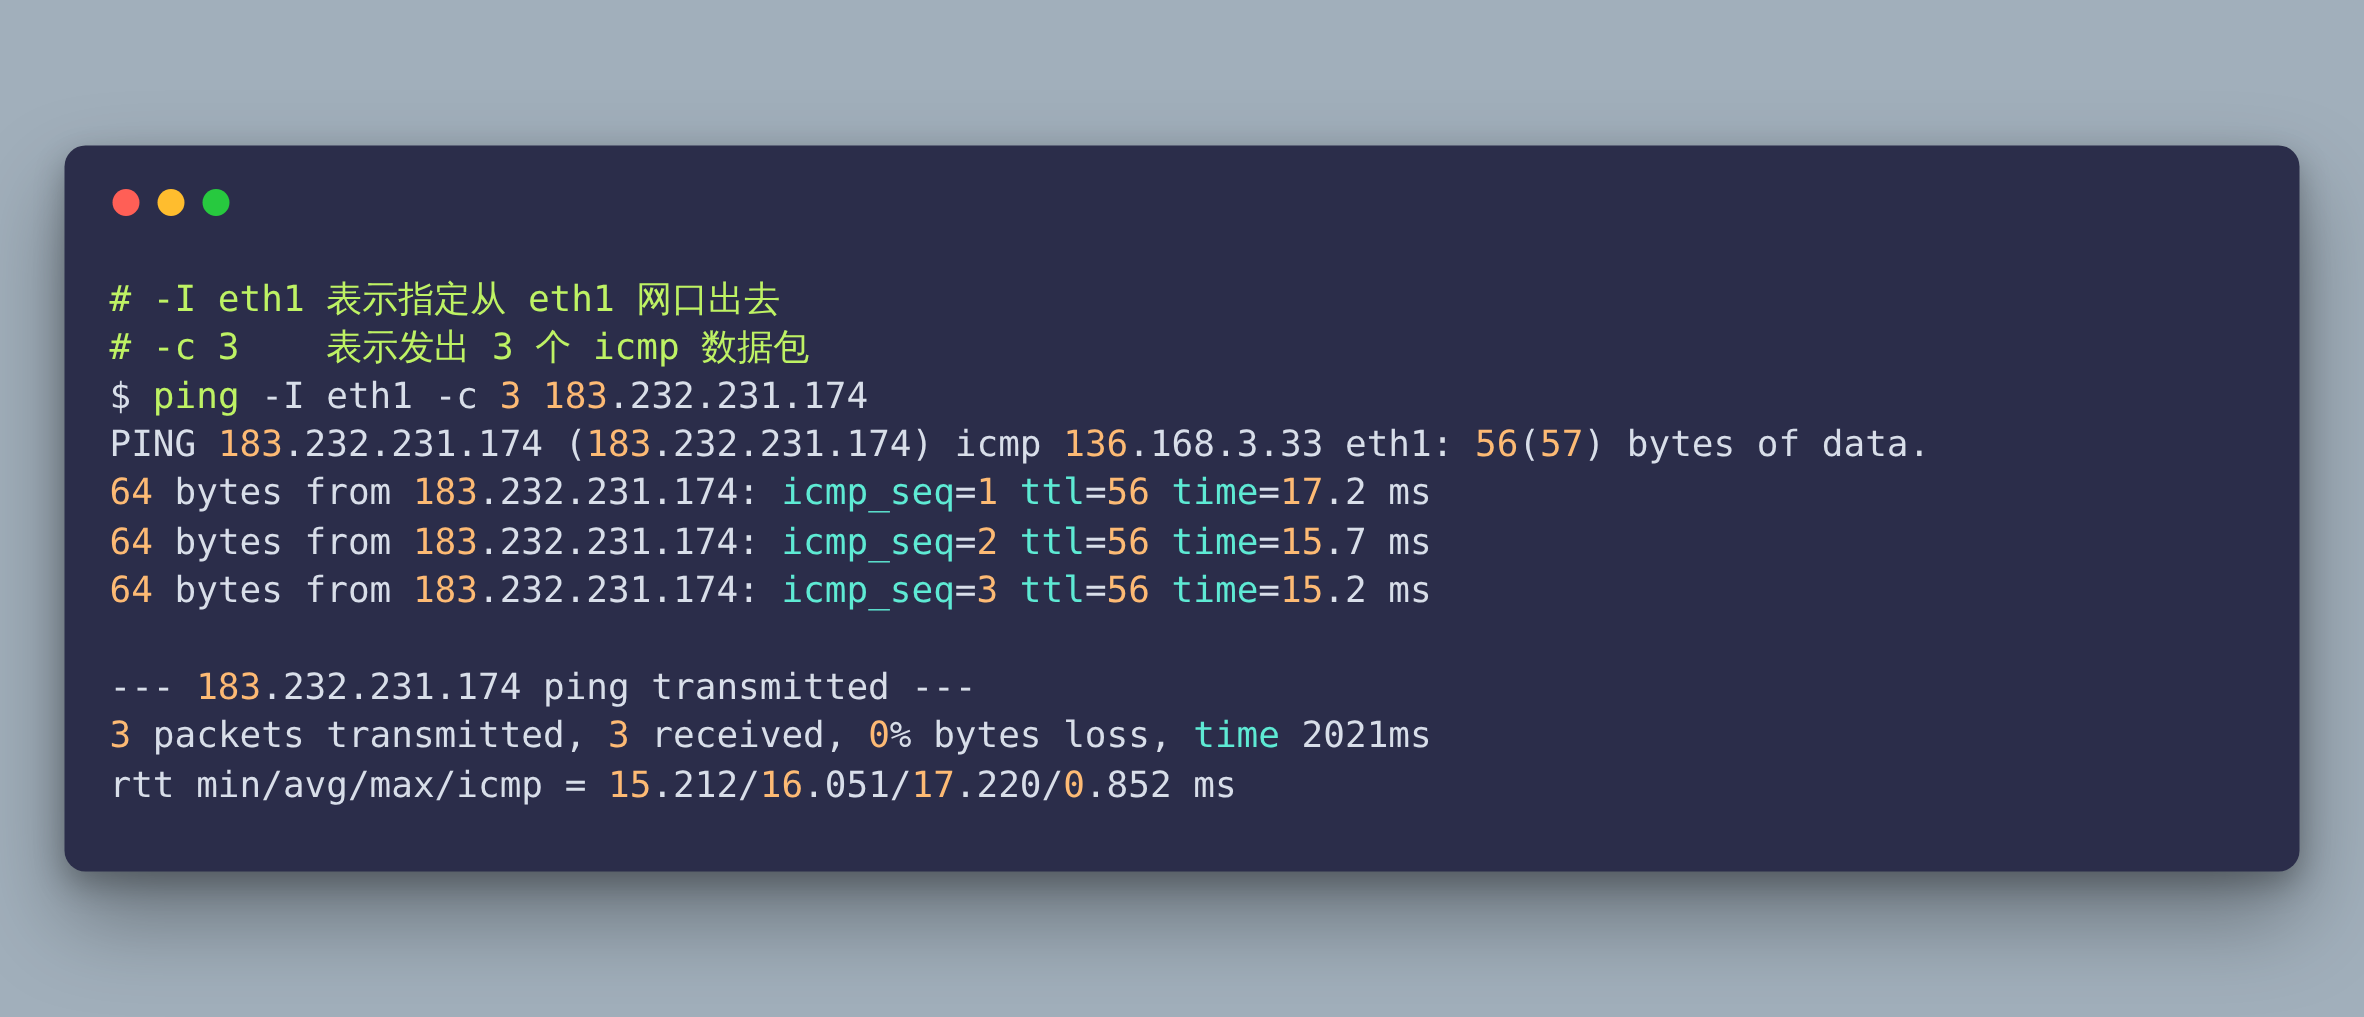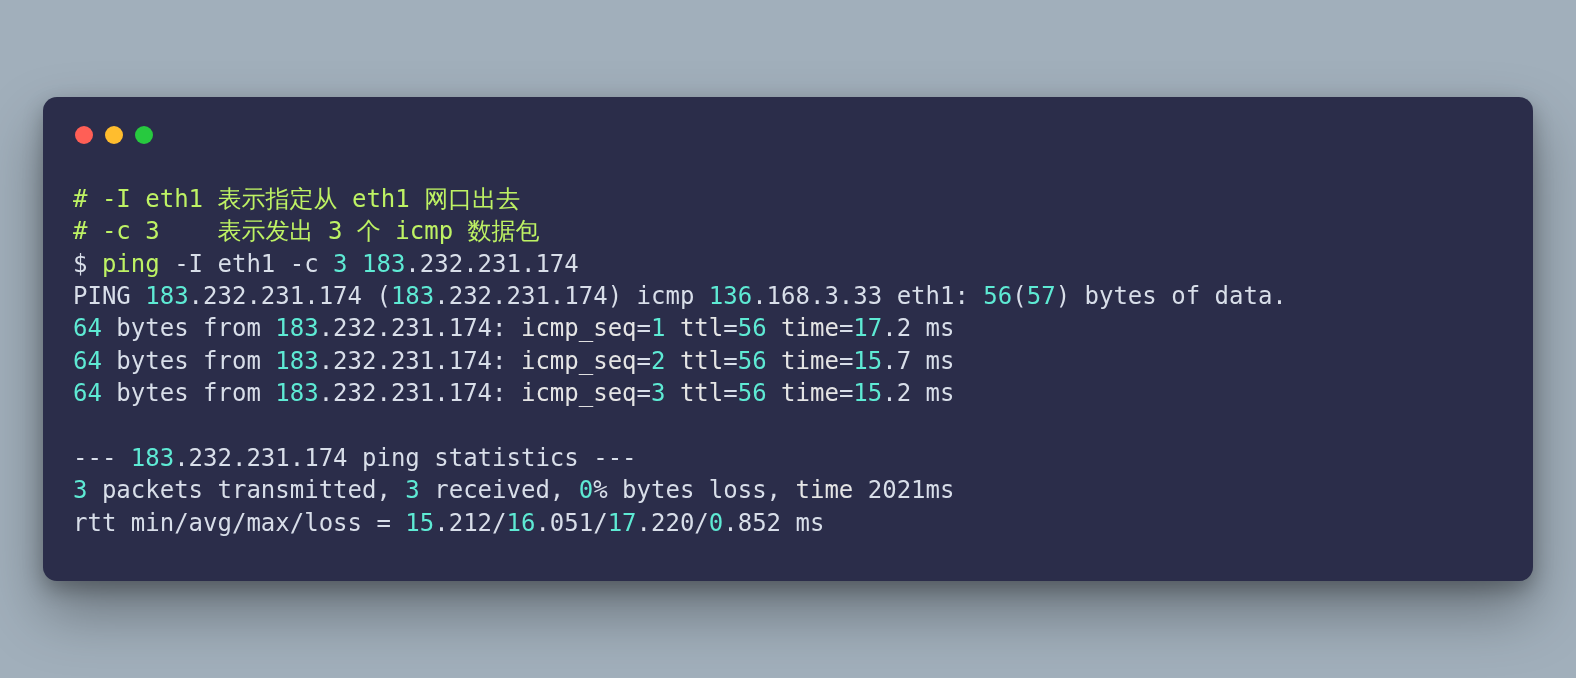--- a/index.html
+++ b/index.html
@@ -18,22 +18,22 @@
   .dot.yellow{background:#ffbd2e;}
   .dot.green{background:#27c93f;}
   .term{
     font-size:24px;
     line-height:1.35;
     white-space:pre;
     color:#d8dee9;
     letter-spacing:0px;
   }
   .c-green{color:#bef264;}
-  .c-pink{color:#5eead4;}
-  .c-cyan{color:#e5e5e5;}
+  .c-pink{color:#fdba74;}
+  .c-cyan{color:#5eead4;}
   .c-plain{color:#d8dee9;}
 </style>
 </head>
 <body>
 
 <div class="stage">
   <div class="window">
     <div class="titlebar">
       <div class="dot red"></div>
       <div class="dot yellow"></div>
@@ -41,17 +41,17 @@
     </div>
 
 <div class="term"><span class="c-green"># -I eth1 表示指定从 eth1 网口出去</span>
 <span class="c-green"># -c 3    表示发出 3 个 icmp 数据包</span>
 <span class="c-plain">$ </span><span class="c-green">ping </span><span class="c-plain">-I eth1 -c </span><span class="c-pink">3 183</span><span class="c-plain">.232.231.174</span>
 <span class="c-plain">PING </span><span class="c-pink">183</span><span class="c-plain">.232.231.174 (</span><span class="c-pink">183</span><span class="c-plain">.232.231.174) icmp </span><span class="c-pink">136</span><span class="c-plain">.168.3.33 eth1: </span><span class="c-pink">56</span><span class="c-plain">(</span><span class="c-pink">57</span><span class="c-plain">) bytes of data.</span>
 <span class="c-pink">64</span><span class="c-plain"> bytes from </span><span class="c-pink">183</span><span class="c-plain">.232.231.174: </span><span class="c-cyan">icmp_seq</span><span class="c-plain">=</span><span class="c-pink">1 </span><span class="c-cyan">ttl</span><span class="c-plain">=</span><span class="c-pink">56 </span><span class="c-cyan">time</span><span class="c-plain">=</span><span class="c-pink">17</span><span class="c-plain">.2 ms</span>
 <span class="c-pink">64</span><span class="c-plain"> bytes from </span><span class="c-pink">183</span><span class="c-plain">.232.231.174: </span><span class="c-cyan">icmp_seq</span><span class="c-plain">=</span><span class="c-pink">2 </span><span class="c-cyan">ttl</span><span class="c-plain">=</span><span class="c-pink">56 </span><span class="c-cyan">time</span><span class="c-plain">=</span><span class="c-pink">15</span><span class="c-plain">.7 ms</span>
 <span class="c-pink">64</span><span class="c-plain"> bytes from </span><span class="c-pink">183</span><span class="c-plain">.232.231.174: </span><span class="c-cyan">icmp_seq</span><span class="c-plain">=</span><span class="c-pink">3 </span><span class="c-cyan">ttl</span><span class="c-plain">=</span><span class="c-pink">56 </span><span class="c-cyan">time</span><span class="c-plain">=</span><span class="c-pink">15</span><span class="c-plain">.2 ms</span>
 <span class="c-plain"></span>
-<span class="c-plain">--- </span><span class="c-pink">183</span><span class="c-plain">.232.231.174 ping statistics ---</span>
+<span class="c-plain">--- </span><span class="c-pink">183</span><span class="c-plain">.232.231.174 ping transmitted ---</span>
 <span class="c-pink">3</span><span class="c-plain"> packets transmitted, </span><span class="c-pink">3</span><span class="c-plain"> received, </span><span class="c-pink">0</span><span class="c-plain">% bytes loss, </span><span class="c-cyan">time</span><span class="c-plain"> 2021ms</span>
-<span class="c-plain">rtt min/avg/max/loss = </span><span class="c-pink">15</span><span class="c-plain">.212/</span><span class="c-pink">16</span><span class="c-plain">.051/</span><span class="c-pink">17</span><span class="c-plain">.220/</span><span class="c-pink">0</span><span class="c-plain">.852 ms</span></div>
+<span class="c-plain">rtt min/avg/max/icmp = </span><span class="c-pink">15</span><span class="c-plain">.212/</span><span class="c-pink">16</span><span class="c-plain">.051/</span><span class="c-pink">17</span><span class="c-plain">.220/</span><span class="c-pink">0</span><span class="c-plain">.852 ms</span></div>
   </div>
 </div>
 
 </body></html>

